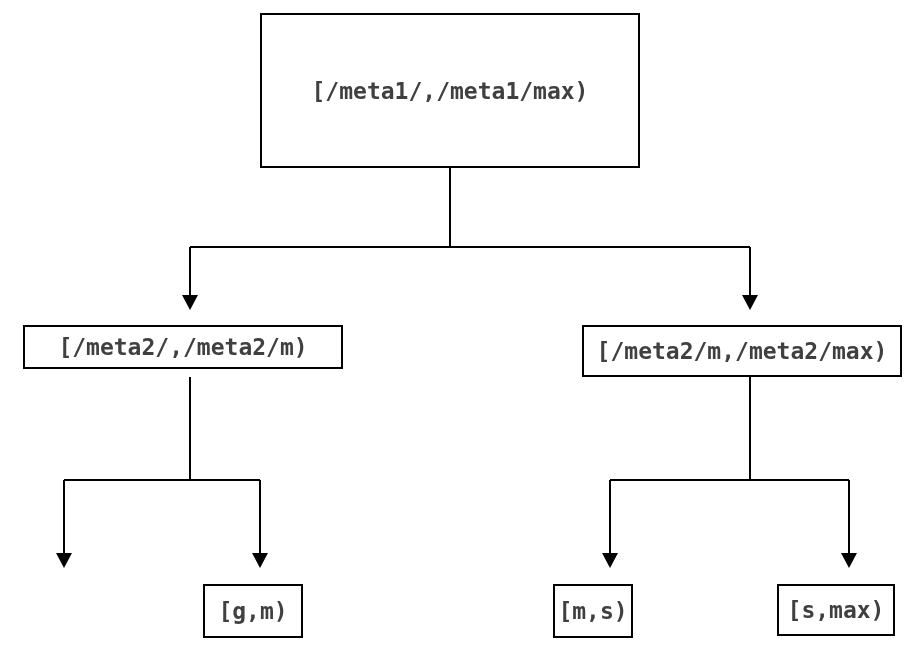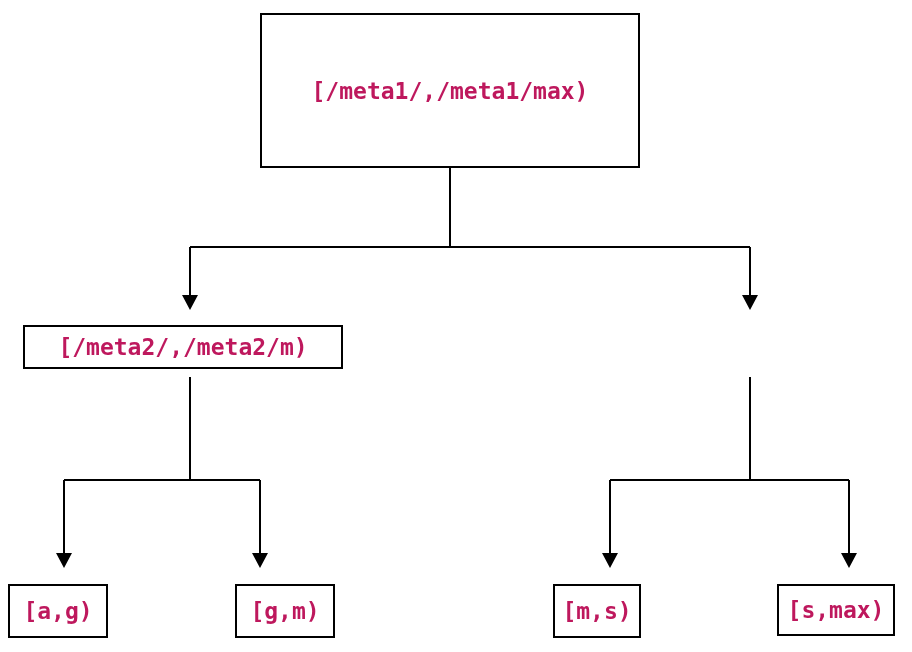--- a/index.html
+++ b/index.html
@@ -26,29 +26,29 @@
   .node {
     position: absolute;
     box-sizing: border-box;
     border: 2px solid #000000;
     background: #ffffff;
     display: flex;
     align-items: center;
     justify-content: center;
     font-weight: bold;
     font-size: 23px;
-    color: #be185d;
+    color: #404040;
     white-space: nowrap;
   }
   .node-root { left: 260px; top: 13px;  width: 380px; height: 155px; }
   .node-n2l  { left: 23px;  top: 325px; width: 320px; height: 44px; }
   .node-n2r  { left: 582px; top: 325px; width: 320px; height: 52px; }
   .node-l1   { left: 8px;   top: 584px; width: 100px; height: 54px; }
-  .node-l2   { left: 203px; top: 584px; width: 100px; height: 54px; margin-left: 32px; }
-  .node-l3   { left: 553px; top: 584px; width: 88px; height: 54px; align-items: center; }
+  .node-l2   { left: 203px; top: 584px; width: 100px; height: 54px; }
+  .node-l3   { left: 553px; top: 584px; width: 80px; height: 54px; align-items: center; }
   .node-l4   { left: 777px; top: 584px; width: 118px; height: 52px; }
   .edge-line {
     fill: none;
     stroke: #000000;
     stroke-width: 2;
   }
   .arrowhead {
     fill: #000000;
     stroke: none;
   }
@@ -80,24 +80,24 @@
   </svg>
 
   <div class="node node-root">
     <span>[/meta1/,/meta1/max)</span>
   </div>
 
   <div class="node node-n2l">
     <span>[/meta2/,/meta2/m)</span>
   </div>
 
+  <div class="node node-n2r">
+    <span>[/meta2/m,/meta2/max)</span>
+  </div>
 
-  <div class="node node-l1">
-    <span>[a,g)</span>
-  </div>
 
   <div class="node node-l2">
     <span>[g,m)</span>
   </div>
 
   <div class="node node-l3">
     <span>[m,s)</span>
   </div>
 
   <div class="node node-l4">

